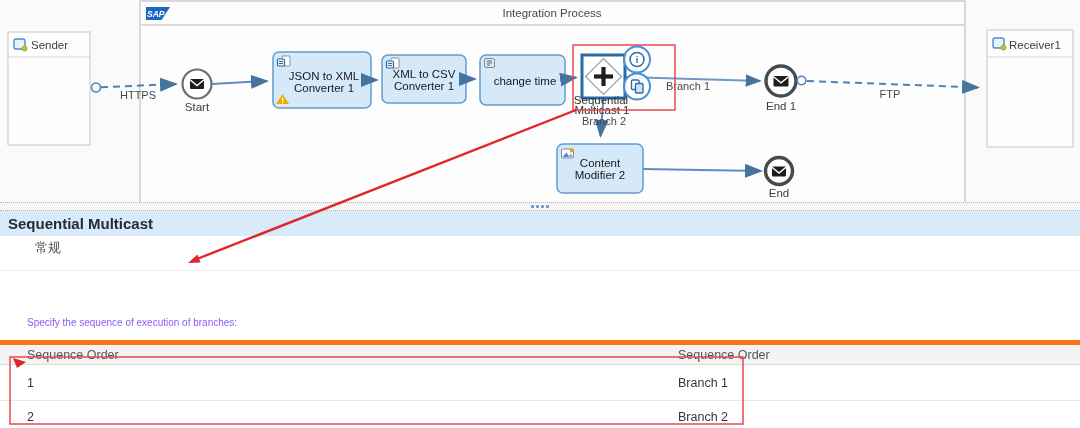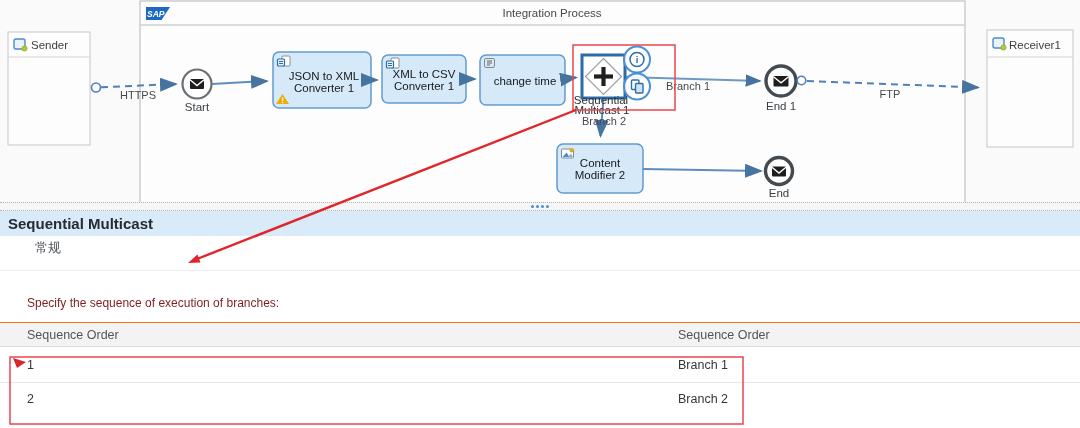--- a/index.html
+++ b/index.html
@@ -21,23 +21,23 @@
   
   .panel { position:absolute; left:0; top:211px; width:1080px; height:217px; background:#fff; }
   .panel-title { height:25px; background:#d9eaf9; color:#262b33; font-size:15px; font-weight:bold;
                  display:flex; align-items:center; padding-left:8px; }
   .tabbar { height:35px; display:flex; align-items:center; padding-left:35px;
             border-bottom:1px solid #ededed; background:#fff; }
   .tab { font-size:13px; color:#51555c; padding-bottom:7px; margin-right:27px;
          border-bottom:3px solid transparent; cursor:pointer; white-space:nowrap; }
   .tab.active { color:#0a6ed1; border-bottom-color:#0a6ed1; }
   .content { position:relative; background:#fff; }
-  .desc { margin:25px 0 0 27px; font-size:12px; color:#7f1d1d; }
+  .desc { margin:46px 0 0 27px; font-size:10px; color:#8b5cf6; }
   .rtable { margin-top:12px; width:1080px; font-size:12.5px; }
-  .thead { height:25px; background:#f3f3f3; border-top:1px solid #f97316; border-bottom:1px solid #dcdcdc;
+  .thead { height:25px; background:#f3f3f3; border-top:5px solid #f97316; border-bottom:1px solid #dcdcdc;
            display:flex; align-items:center; color:#51555a; padding-left:27px; }
   .trow  { display:flex; align-items:center; color:#32363a; padding-left:27px;
            border-bottom:1px solid #e7e7e7; background:#fff; }
   .trow.r1 { height:36px; }
   .trow.r2 { height:31px; border-bottom:none; }
   .c1 { width:651px; }
   .c2 { flex:1; }
 
   
   .overlay { position:absolute; left:0; top:0; width:1080px; height:428px;

